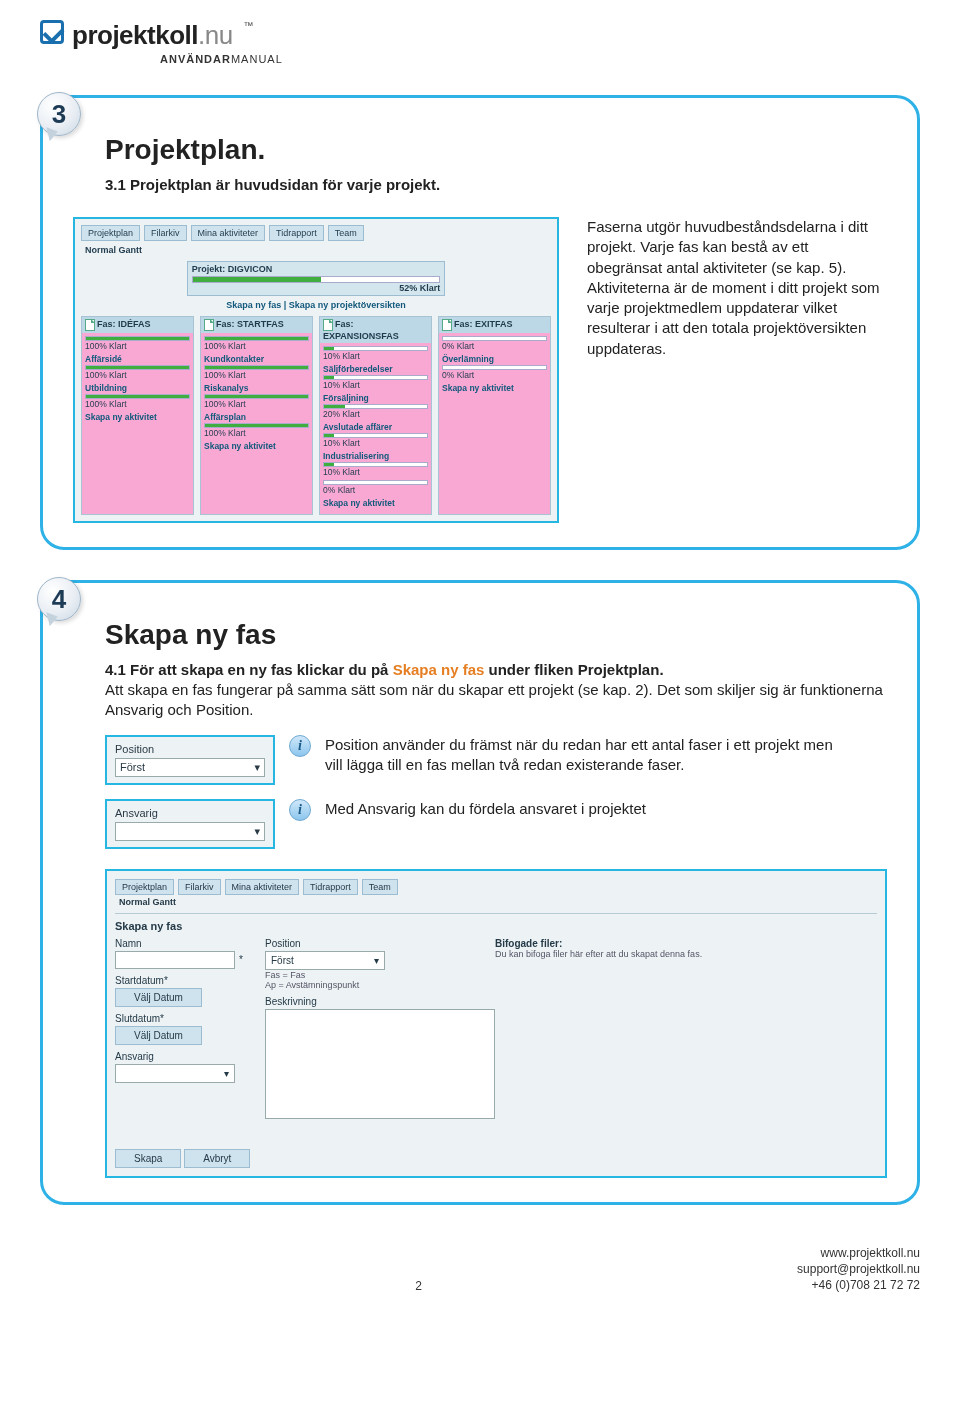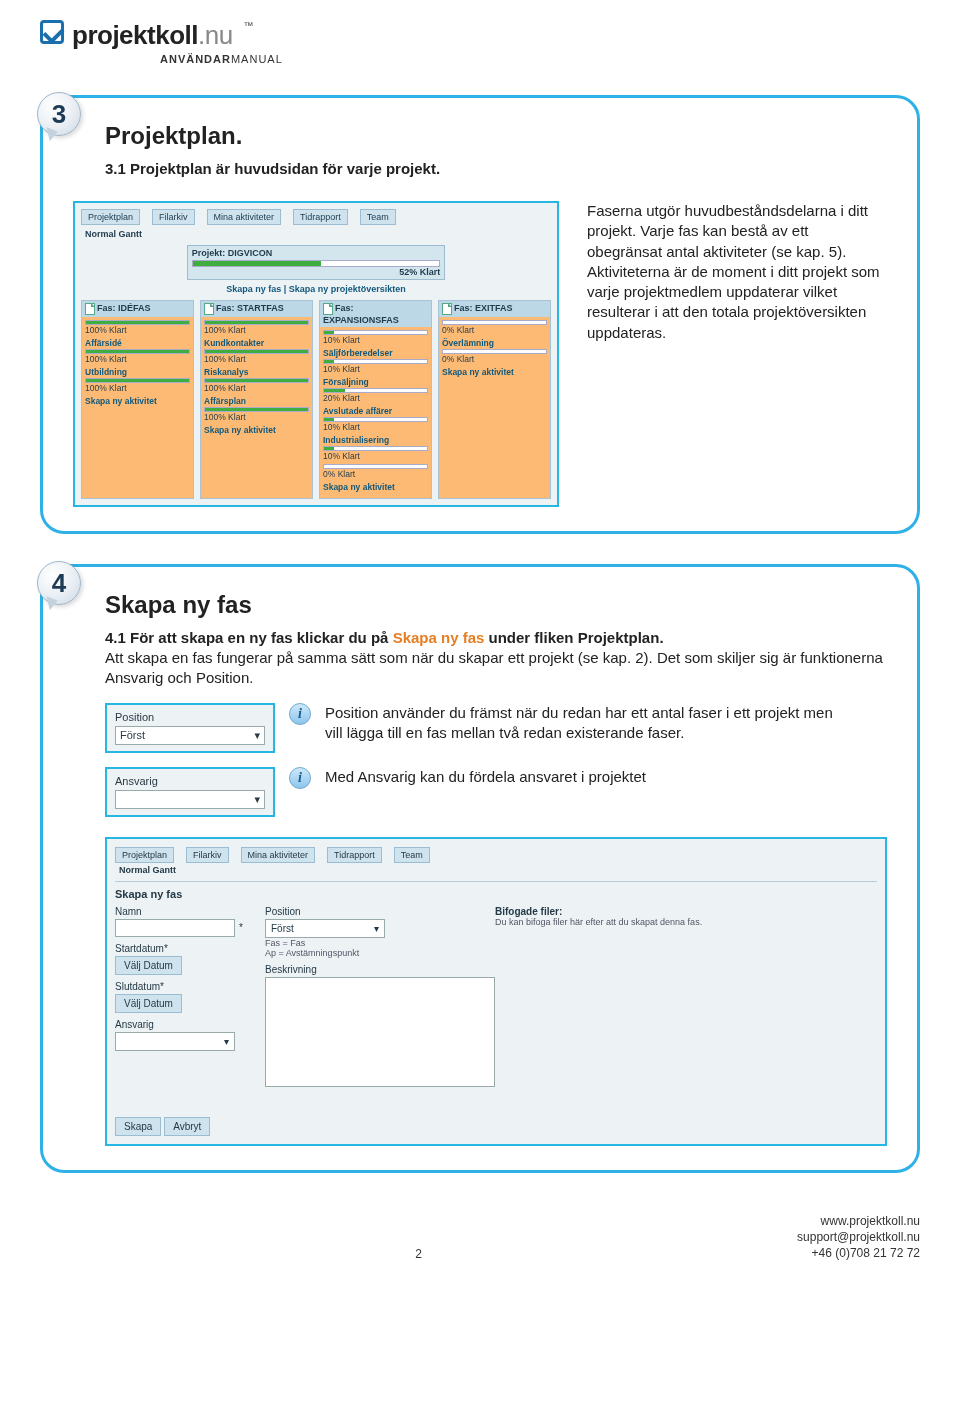--- a/index.html
+++ b/index.html
@@ -83,22 +83,22 @@
     position:absolute;
     left:6px; bottom:-6px;
     width:0;height:0;
     border-left:8px solid transparent;
     border-right:4px solid transparent;
     border-top:12px solid #c4d2de;
     transform:rotate(20deg);
   }
 
   h2.title {
-    margin: 0 0 10px 32px;
-    font-size: 24px;
+    margin: 12px 0 10px 32px;
+    font-size: 28px;
     font-weight: 700;
   }
   .sub-h {
     margin: 4px 0 2px 32px;
     font-size: 15px;
     font-weight: 700;
   }
   .body-p {
     margin: 2px 0 0 32px;
     font-size: 15px;
@@ -119,37 +119,37 @@
   }
 
   
   .app {
     border: 2px solid #25b7e1;
     background: #edf2f5;
     padding: 6px;
     font-size: 10px;
     color: #1f3a4b;
   }
-  .tabs { display:flex; gap:12px; margin-bottom:4px; flex-wrap:wrap;}
+  .tabs { display:flex; gap:4px; margin-bottom:4px; flex-wrap:wrap;}
   .tab {
     background:#cfe3ef; border:1px solid #9cbdd1;
     padding:2px 6px; font-size:9px;
   }
   .subtabs { font-size:9px; margin:2px 0 6px 4px; font-weight:700;}
   .projbox {
     margin:0 auto 4px; width:55%;
     background:#d3e6ee; border:1px solid #9cbdd1; padding:2px 4px;
     font-size:9px; font-weight:700;
   }
   .pbar { height:7px; background:#fff; border:1px solid #aac; margin-top:2px; position:relative;}
   .pbar>span{display:block;height:100%;background:#3fae3f;}
   .create-links{font-size:9px; text-align:center; color:#12597c; font-weight:700; margin-bottom:6px;}
   .phase-row{display:flex;gap:6px;}
   .phase{
-    flex:1; background:#fdba74; border:1px solid #a8c3d4; padding:3px;
+    flex:1; background:#f9a8d4; border:1px solid #a8c3d4; padding:3px;
   }
   .phase .ph-title{background:#bcd7e6;padding:2px 3px;font-weight:700;font-size:9px;margin:-3px -3px 3px;}
   .act{font-size:8.5px;margin:3px 0;}
   .act .pb{height:5px;background:#fff;border:1px solid #aac;margin-top:1px;position:relative;}
   .act .pb>span{display:block;height:100%;background:#3fae3f;}
   .link{color:#12597c;font-weight:700;}
   .doc-icn{display:inline-block;width:10px;height:12px;background:#fff;border:1px solid #5a8;position:relative;margin-right:2px;vertical-align:middle;}
   .doc-icn::after{content:"";position:absolute;right:-1px;top:-1px;border-left:4px solid #5a8;border-top:4px solid transparent;}
 
   
@@ -181,21 +181,21 @@
   .app2{
     border:2px solid #25b7e1;background:#edf2f5;padding:8px;font-size:10px;
     margin-top:20px; color:#243a47;
   }
   .app2 .tabs{margin-bottom:2px;}
   .formrow{display:flex;}
   .col{flex:1;}
   .lbl{font-size:10px;margin:6px 0 2px;display:block;}
   .inp{background:#fff;border:1px solid #9aa;padding:3px 5px;font-size:10px;display:block;width:100%;}
   .inp.sel2{display:flex;justify-content:space-between;align-items:center;width:120px;}
-  .btn-sm{background:#cfe3ef;border:1px solid #9cbdd1;padding:3px 8px;font-size:10px;display:inline-block;}
+  .btn-sm{background:#cfe3ef;border:1px solid #9cbdd1;padding:3px 18px;font-size:10px;display:inline-block;}
   .hint{font-size:9px;color:#556;}
   .ta{background:#fff;border:1px solid #9aa;height:110px;width:100%;}
 
   .footer{
     display:flex;justify-content:space-between;align-items:flex-end;
     margin-top:40px;font-size:12px;color:#333;
   }
   .footer .right{text-align:right;line-height:1.35;}
   .orange{color:#e67e22;font-weight:700;}
 </style>

